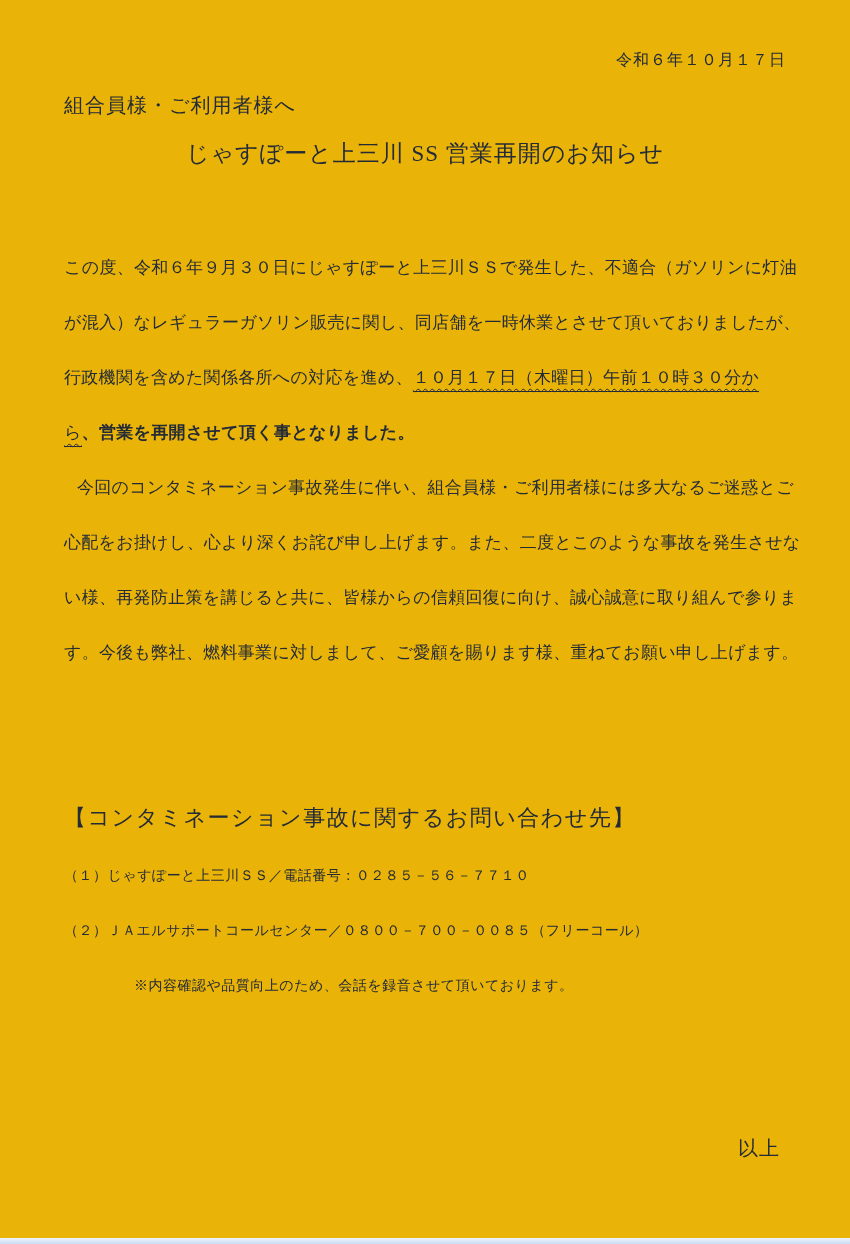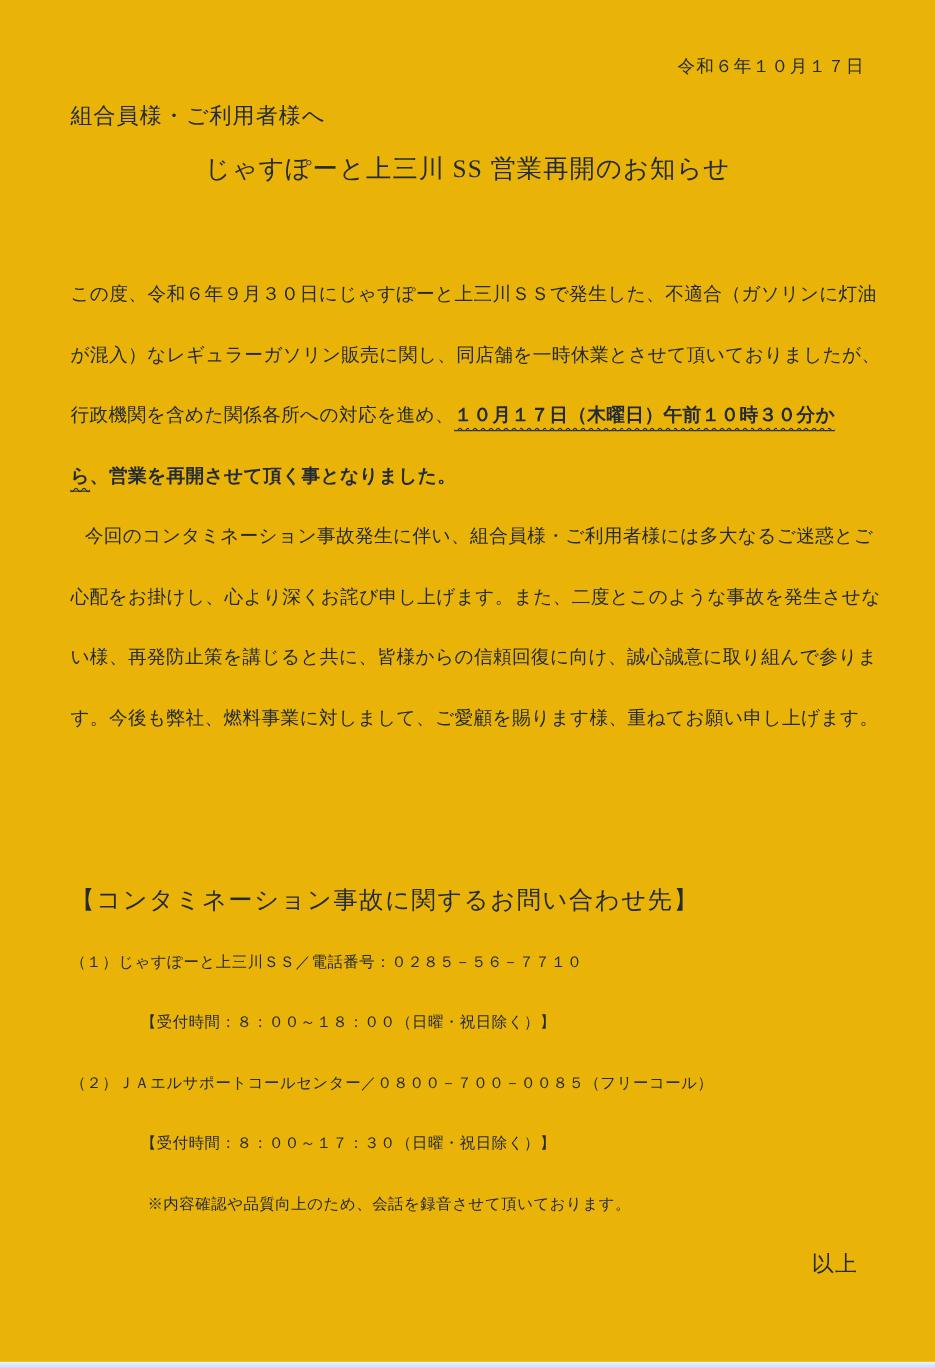--- a/index.html
+++ b/index.html
@@ -42,21 +42,21 @@
     width: 724px;
     font-size: 17px;
     line-height: 55px;
     letter-spacing: 0.3px;
   }
   .line { white-space: nowrap; }
   .line.first-line { padding-left: 13px; }
   .u-seg {
     display: inline-block;
     line-height: 1.45;
-    font-weight: bold;
+    font-weight: normal;
     border-bottom: 1px solid currentColor;
     text-decoration: underline;
     text-decoration-style: wavy;
     text-decoration-thickness: 1px;
     text-underline-offset: 5px;
     vertical-align: baseline;
   }
   .b-seg { font-weight: bold; }
   .contact-heading {
     position: absolute;
@@ -111,23 +111,21 @@
     <div class="line first-line">今回のコンタミネーション事故発生に伴い、組合員様・ご利用者様には多大なるご迷惑とご</div>
     <div class="line">心配をお掛けし、心より深くお詫び申し上げます。また、二度とこのような事故を発生させな</div>
     <div class="line">い様、再発防止策を講じると共に、皆様からの信頼回復に向け、誠心誠意に取り組んで参りま</div>
     <div class="line">す。今後も弊社、燃料事業に対しまして、ご愛顧を賜ります様、重ねてお願い申し上げます。</div>
   </div>
 
   <div class="contact-heading">【コンタミネーション事故に関するお問い合わせ先】</div>
 
   <div class="contact-block">
     <div class="line">（１）じゃすぽーと上三川ＳＳ／電話番号：０２８５－５６－７７１０</div>
-    <div class="line indent-hours">【受付時間：８：００～１８：００（日曜・祝日除く）】</div>
     <div class="line">（２）ＪＡエルサポートコールセンター／０８００－７００－００８５（フリーコール）</div>
-    <div class="line indent-hours">【受付時間：８：００～１７：３０（日曜・祝日除く）】</div>
     <div class="line indent-note">※内容確認や品質向上のため、会話を録音させて頂いております。</div>
   </div>
 
   <div class="closing">以上</div>
 
   <div class="bottom-edge"></div>
 
 </div>
 
 </body></html>

